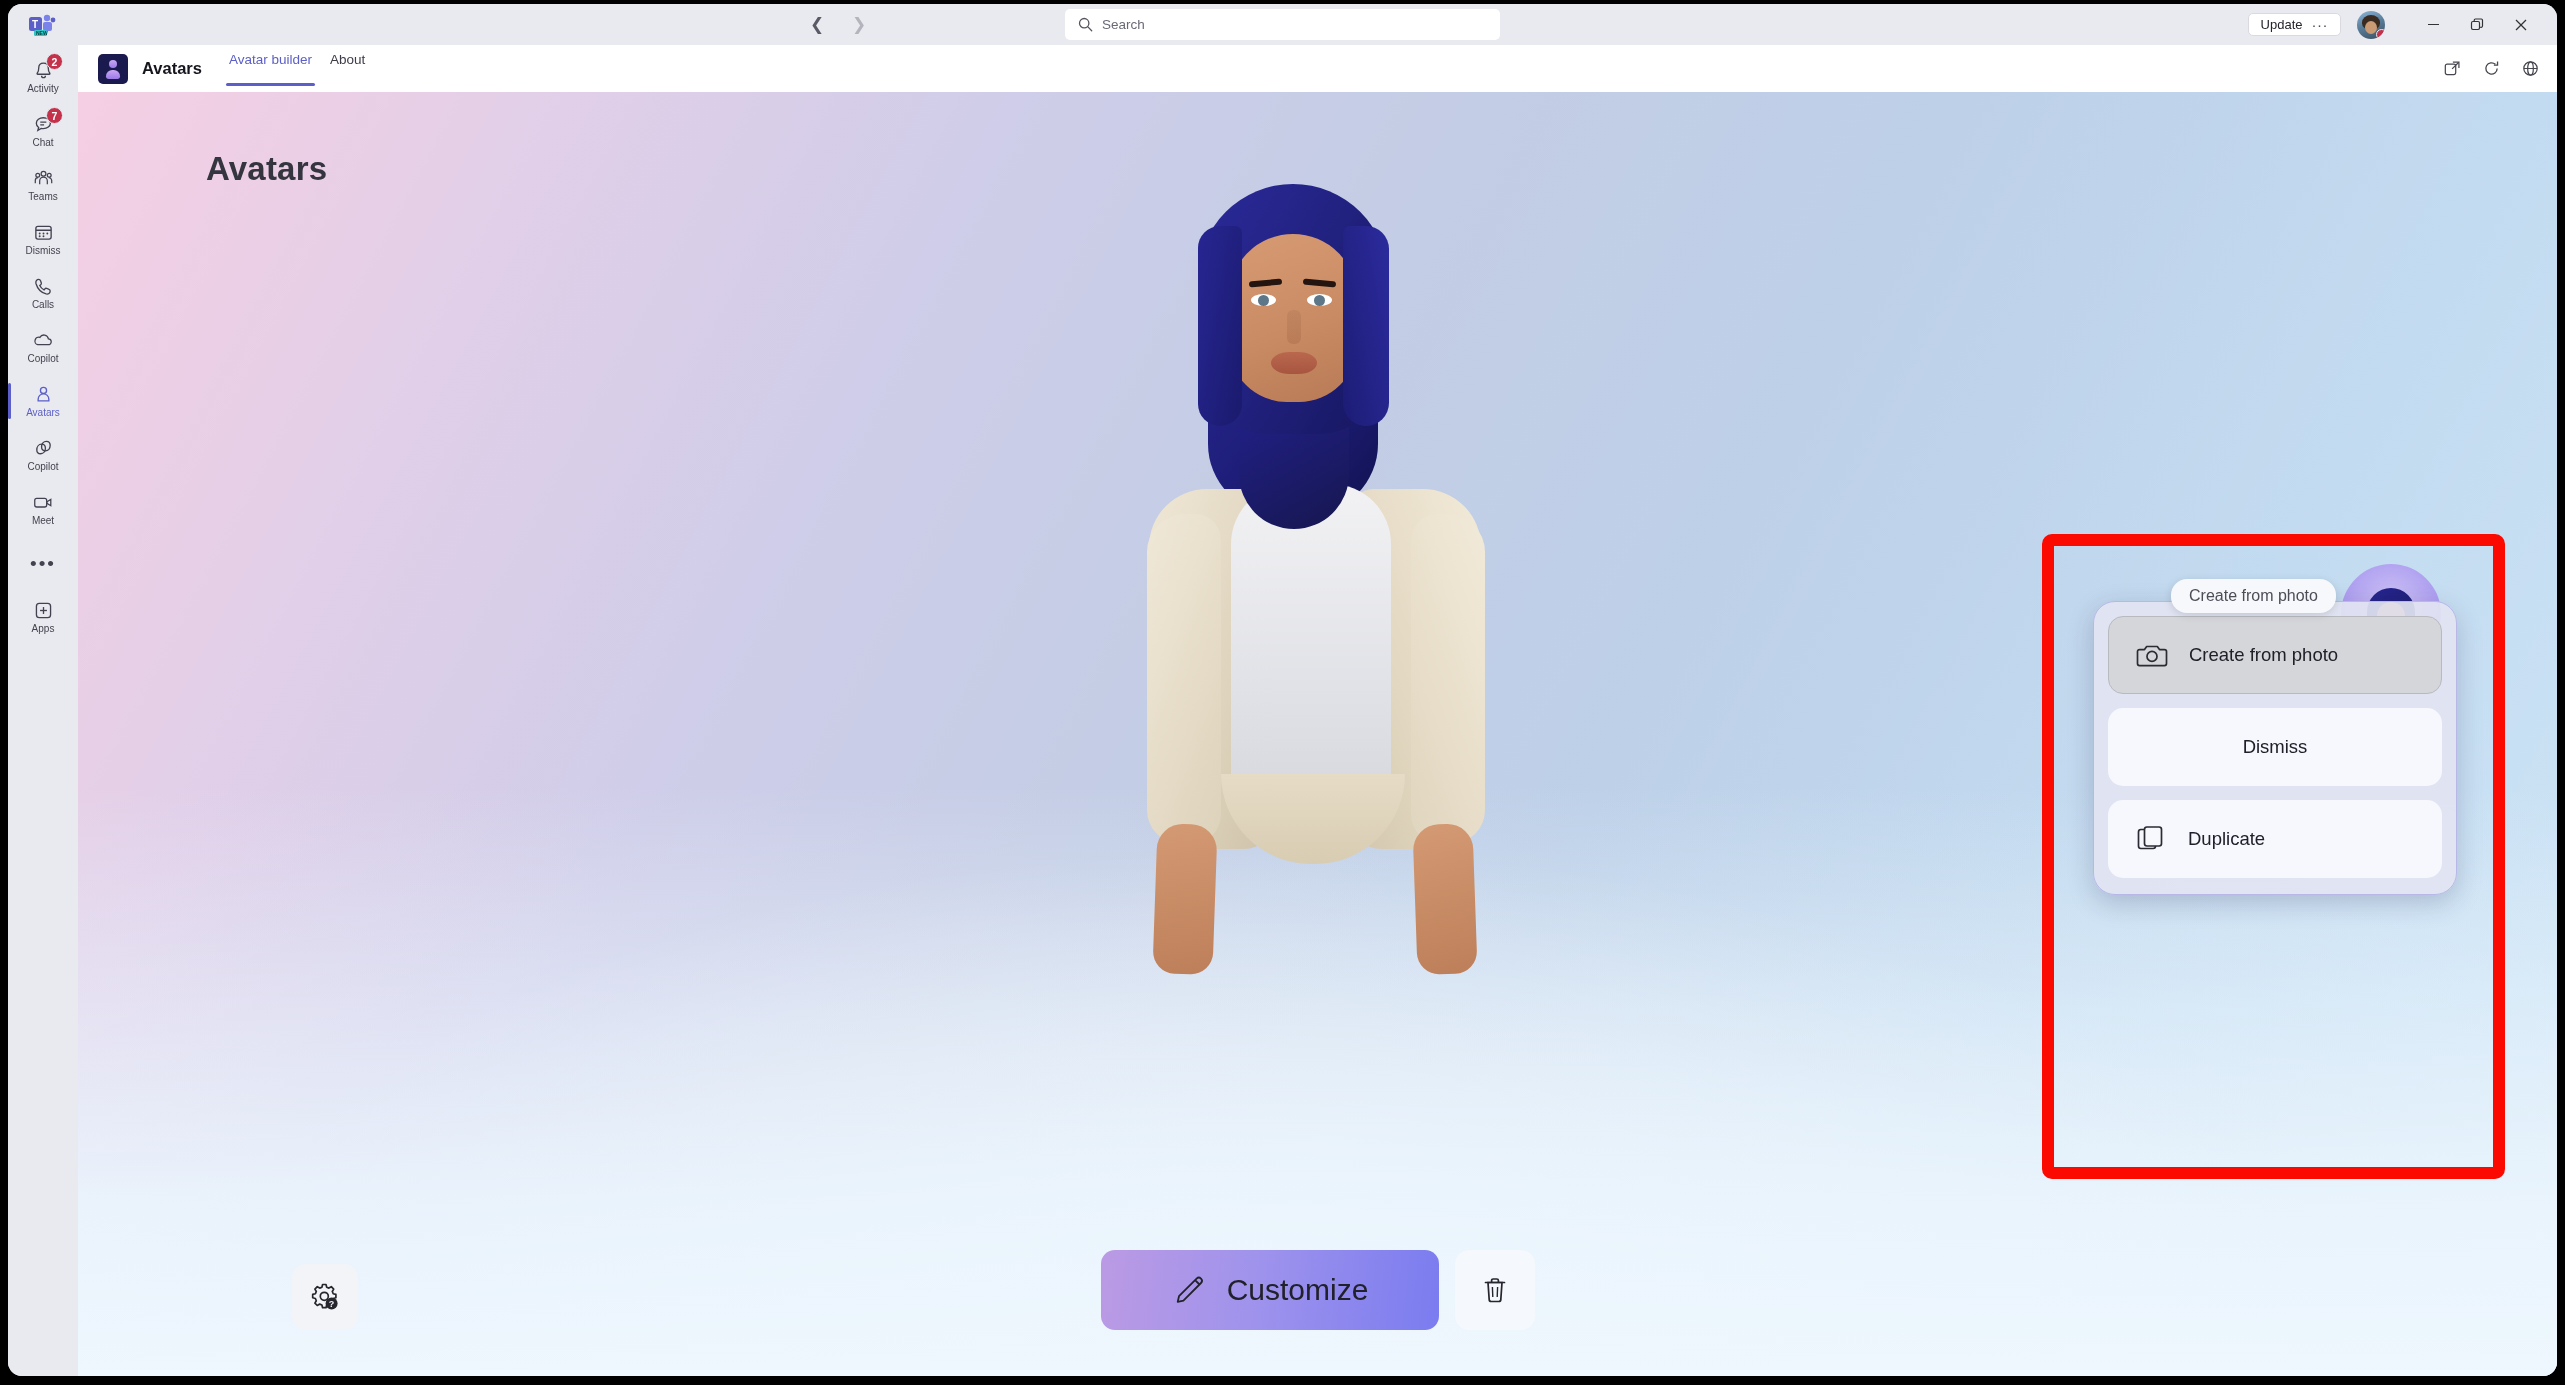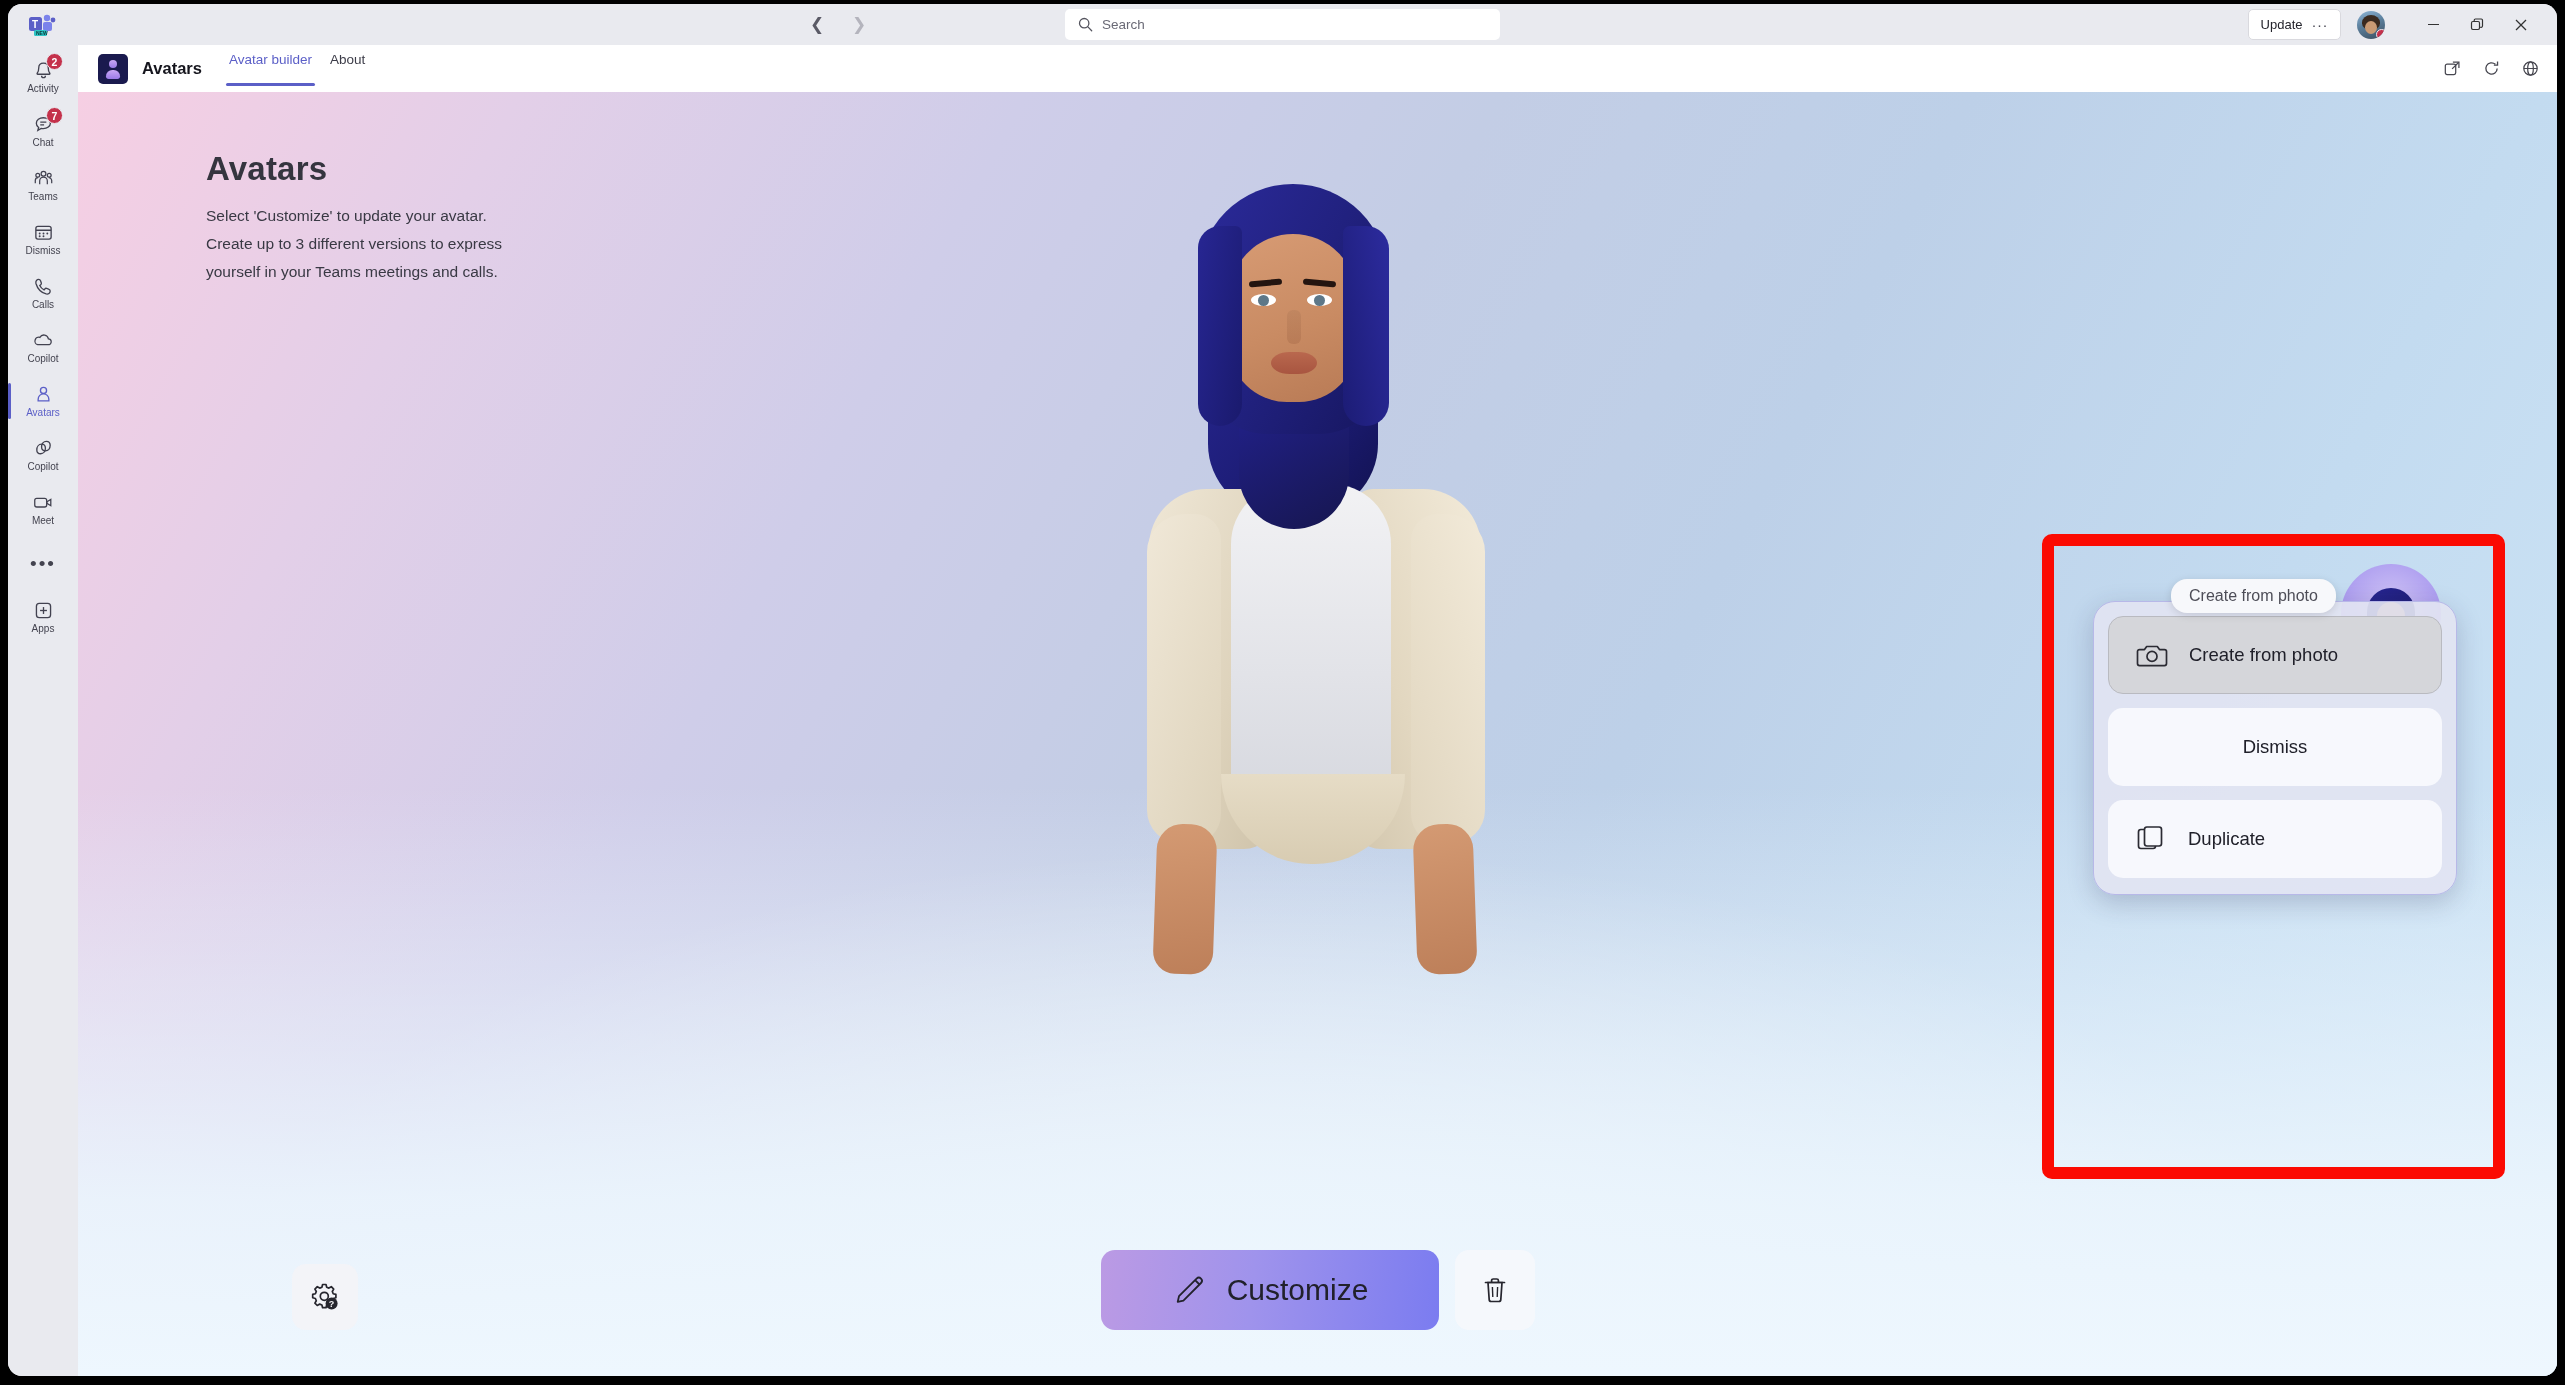--- a/index.html
+++ b/index.html
@@ -60,21 +60,21 @@
     font-size: 13.5px; color: #3b3b45;
     width: 100%;
   }
   #search-input::placeholder { color: #6a6a76; }
 
   #titlebar-right {
     position: absolute; right: 14px; top: 0; height: 41px;
     display: flex; align-items: center; gap: 0;
   }
   #update-btn {
-    height: 31px;
+    height: 23px;
     background: #fff;
     border: 1px solid #d9d9de;
     border-radius: 5px;
     display: flex; align-items: center; gap: 9px;
     padding: 0 12px;
     font-size: 13px; color: #24242c;
     cursor: pointer;
     margin-right: 16px;
   }
   #update-btn .dots { font-size: 15px; letter-spacing: .5px; color: #4a4a55; line-height: 0.6;}
@@ -663,23 +663,20 @@
           <line x1="2" y1="9" x2="16" y2="9" stroke="#46464f" stroke-width="1.3"></line>
         </svg>
       </span>
     </div>
   </div>
 
   <div id="stage">
 
     <div id="heading-block">
       <div id="page-title">Avatars</div>
-      <div id="page-desc">Select 'Customize' to update your avatar.
-Create up to 3 different versions to express
-yourself in your Teams meetings and calls.</div>
     </div>
 
     <div id="avatar-figure">
       <div class="hij-drape"></div>
       <div class="cardigan-left"></div>
       <div class="cardigan-right"></div>
       <div class="sleeve-l"></div>
       <div class="sleeve-r"></div>
       <div class="hand l"></div>
       <div class="hand r"></div>

